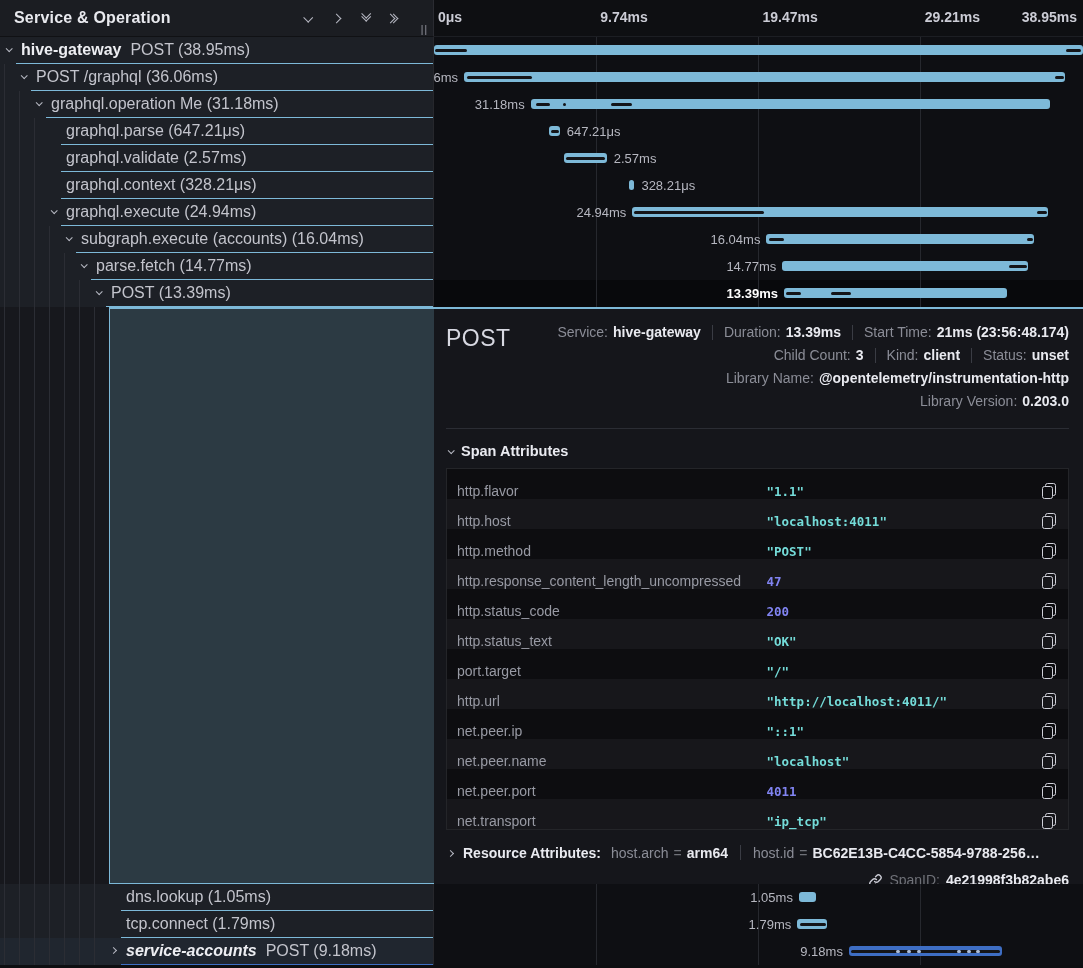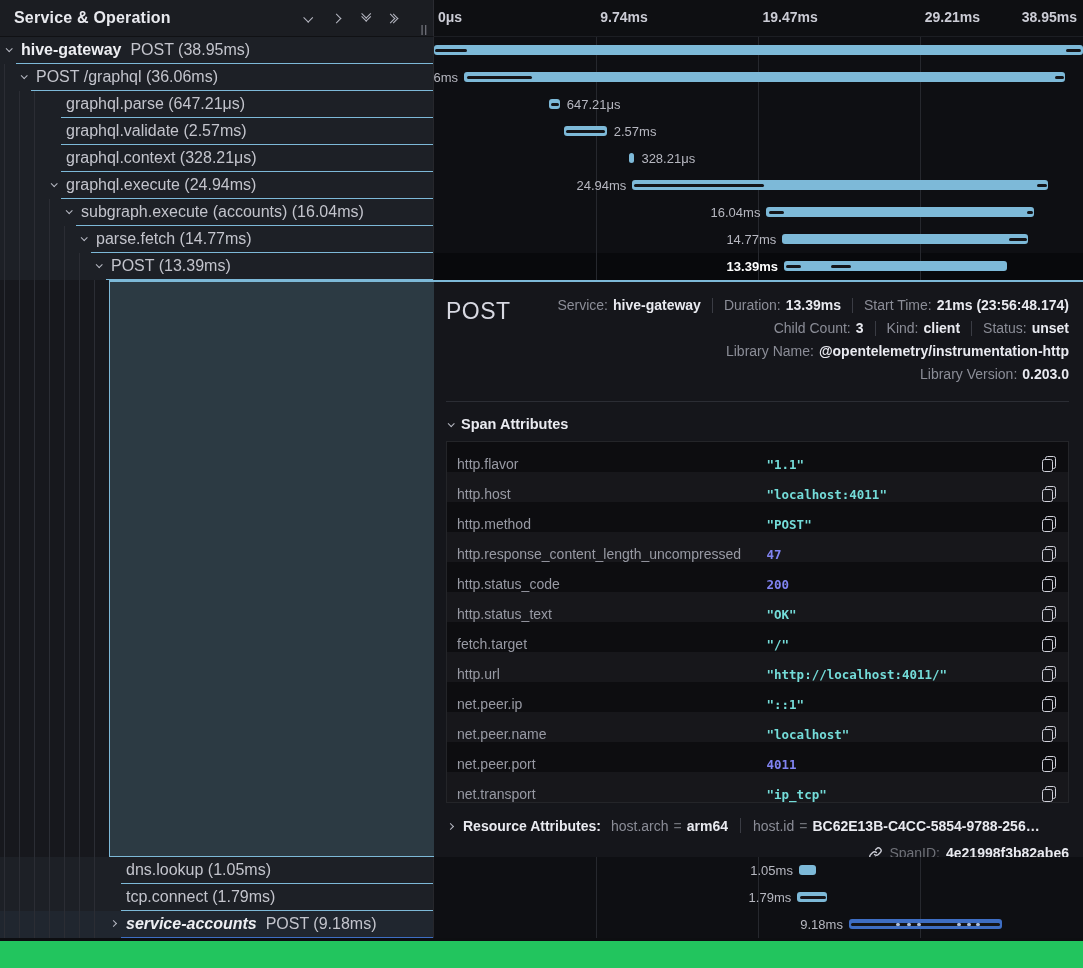--- a/index.html
+++ b/index.html
@@ -1,18 +1,18 @@
 <!DOCTYPE html>
 <html><head>
 <meta charset="utf-8">
 <style>
   * { margin:0; padding:0; box-sizing:border-box; }
   html,body { background:#0d0e11; }
   body { font-family:"Liberation Sans", sans-serif; color:#c3c4cc; }
-  #app { position:relative; width:1083px; height:968px; overflow:hidden; background:#22c55e; }
+  #app { position:relative; width:1083px; height:968px; overflow:hidden; background:#e5e5e5; }
 
   
   .topbar { display:flex; height:37px; }
   .tb-left { position:relative; width:434px; background:#1b1d22; border-bottom:1px solid #101114;
              border-right:1px solid #2a2b31; display:flex; align-items:center; padding:0 10px 0 14px; }
   .tb-title { font-size:16px; font-weight:700; color:#e8e9ee; letter-spacing:.2px; flex:1; }
   .tb-controls { display:flex; align-items:center; gap:22px; margin-right:26px; }
   .tb-btn { display:flex; align-items:center; cursor:pointer; }
   .grip { position:absolute; right:5px; bottom:1px; font-size:10px; color:#9a9ca6; letter-spacing:1px; }
   .tb-right { position:relative; flex:1; background:#0e0f12; border-bottom:1px solid #1c1e23; }
@@ -159,20 +159,37 @@
           <span class="chev small down tree-chev" style="left: 21px;"></span>
           <span class="name-text" style="left: 36px;">POST /graphql (36.06ms)</span>
           <div class="row-underline" style="left: 31px;"></div>
         </div>
         <div class="tl-cell">
           <div class="bar" style="left: 4.62131%; width: 92.5802%;">
             <div class="mark" style="left: 0.554631%; width: 10.8153%;"></div>
             <div class="mark" style="left: 98.3084%; width: 1.52524%;"></div>
           </div>
           <span class="bar-label" style="right: calc(95.3787% + 6px);">36.06ms</span>
+        </div>
+      </div>
+      <div class="trace-row">
+        <div class="name-cell">
+          <div class="guide" style="left: 4px;"></div>
+          <div class="guide" style="left: 19px;"></div>
+          <span class="chev small down tree-chev" style="left: 36px;"></span>
+          <span class="name-text" style="left: 51px;">graphql.operation Me (31.18ms)</span>
+          <div class="row-underline" style="left: 46px;"></div>
+        </div>
+        <div class="tl-cell">
+          <div class="bar" style="left: 14.8909%; width: 80.0513%;">
+            <div class="mark" style="left: 1.12251%; width: 2.56575%;"></div>
+            <div class="mark" style="left: 6.25401%; width: 0.641437%;"></div>
+            <div class="mark" style="left: 15.3945%; width: 4.16934%;"></div>
+          </div>
+          <span class="bar-label" style="right: calc(85.1091% + 6px);">31.18ms</span>
         </div>
       </div>
       <div class="trace-row">
         <div class="name-cell">
           <div class="guide" style="left: 4px;"></div>
           <div class="guide" style="left: 19px;"></div>
           <div class="guide" style="left: 34px;"></div>
           <span class="name-text" style="left: 66px;">graphql.parse (647.21μs)</span>
           <div class="row-underline" style="left: 61px;"></div>
         </div>
@@ -361,21 +378,21 @@
             <span class="attr-key">http.status_code</span>
             <span class="attr-val number">200</span>
             <span class="copy-btn"></span>
           </div>
           <div class="attr-row">
             <span class="attr-key">http.status_text</span>
             <span class="attr-val string">"OK"</span>
             <span class="copy-btn"></span>
           </div>
           <div class="attr-row">
-            <span class="attr-key">fetch.target</span>
+            <span class="attr-key">port.target</span>
             <span class="attr-val string">"/"</span>
             <span class="copy-btn"></span>
           </div>
           <div class="attr-row">
             <span class="attr-key">http.url</span>
             <span class="attr-val string">"http://localhost:4011/"</span>
             <span class="copy-btn"></span>
           </div>
           <div class="attr-row">
             <span class="attr-key">net.peer.ip</span>

